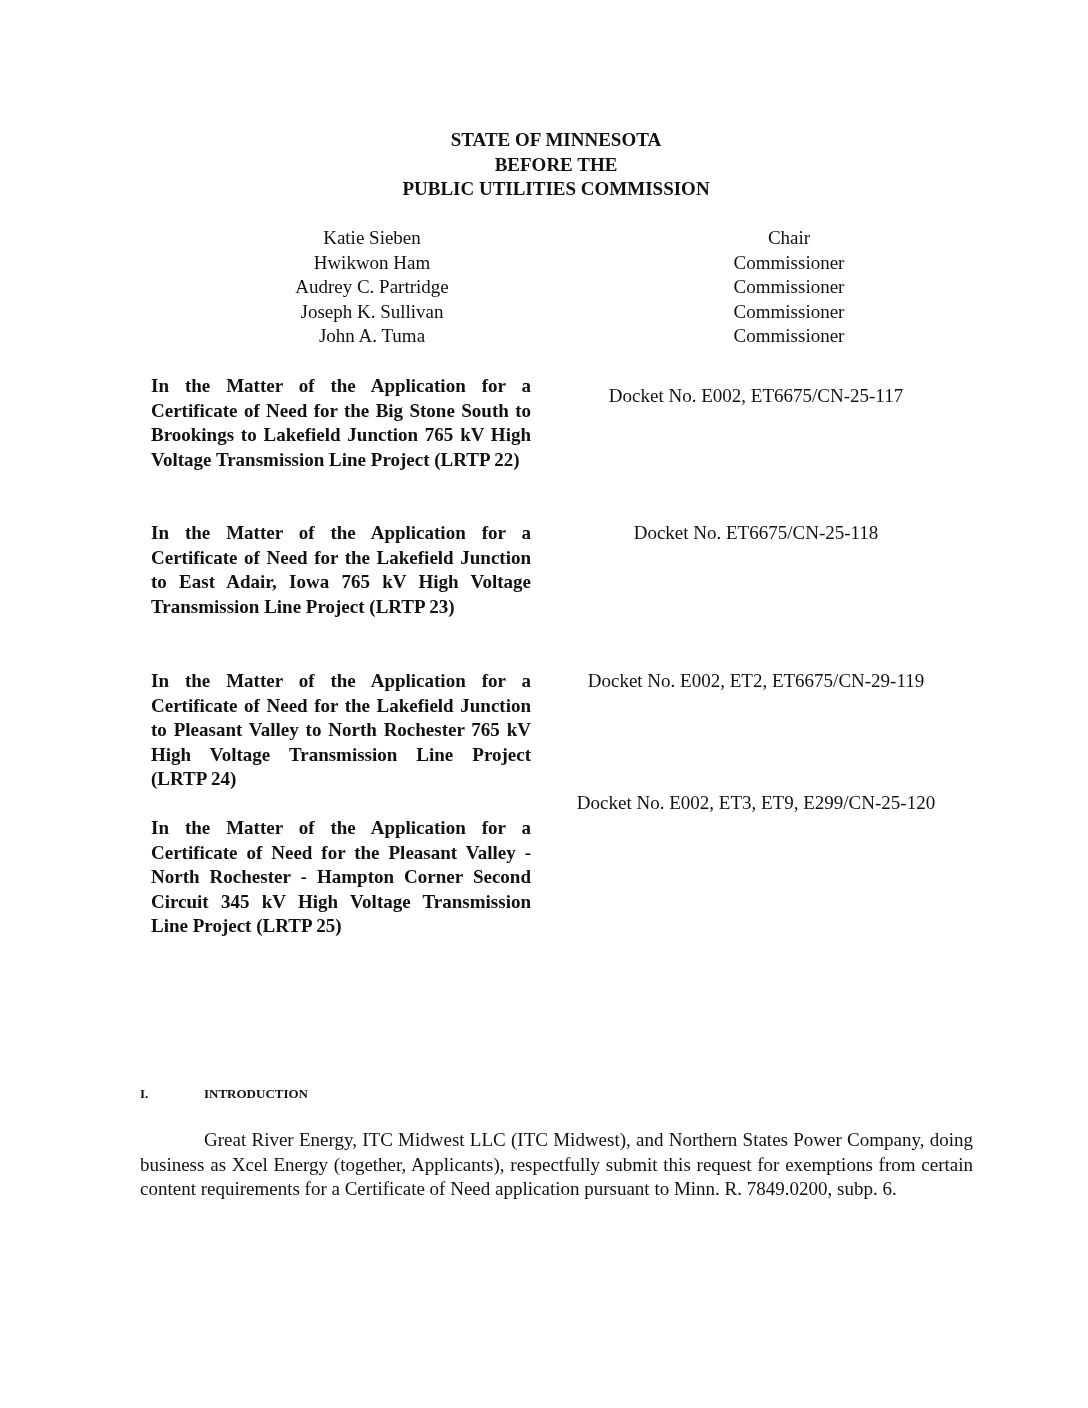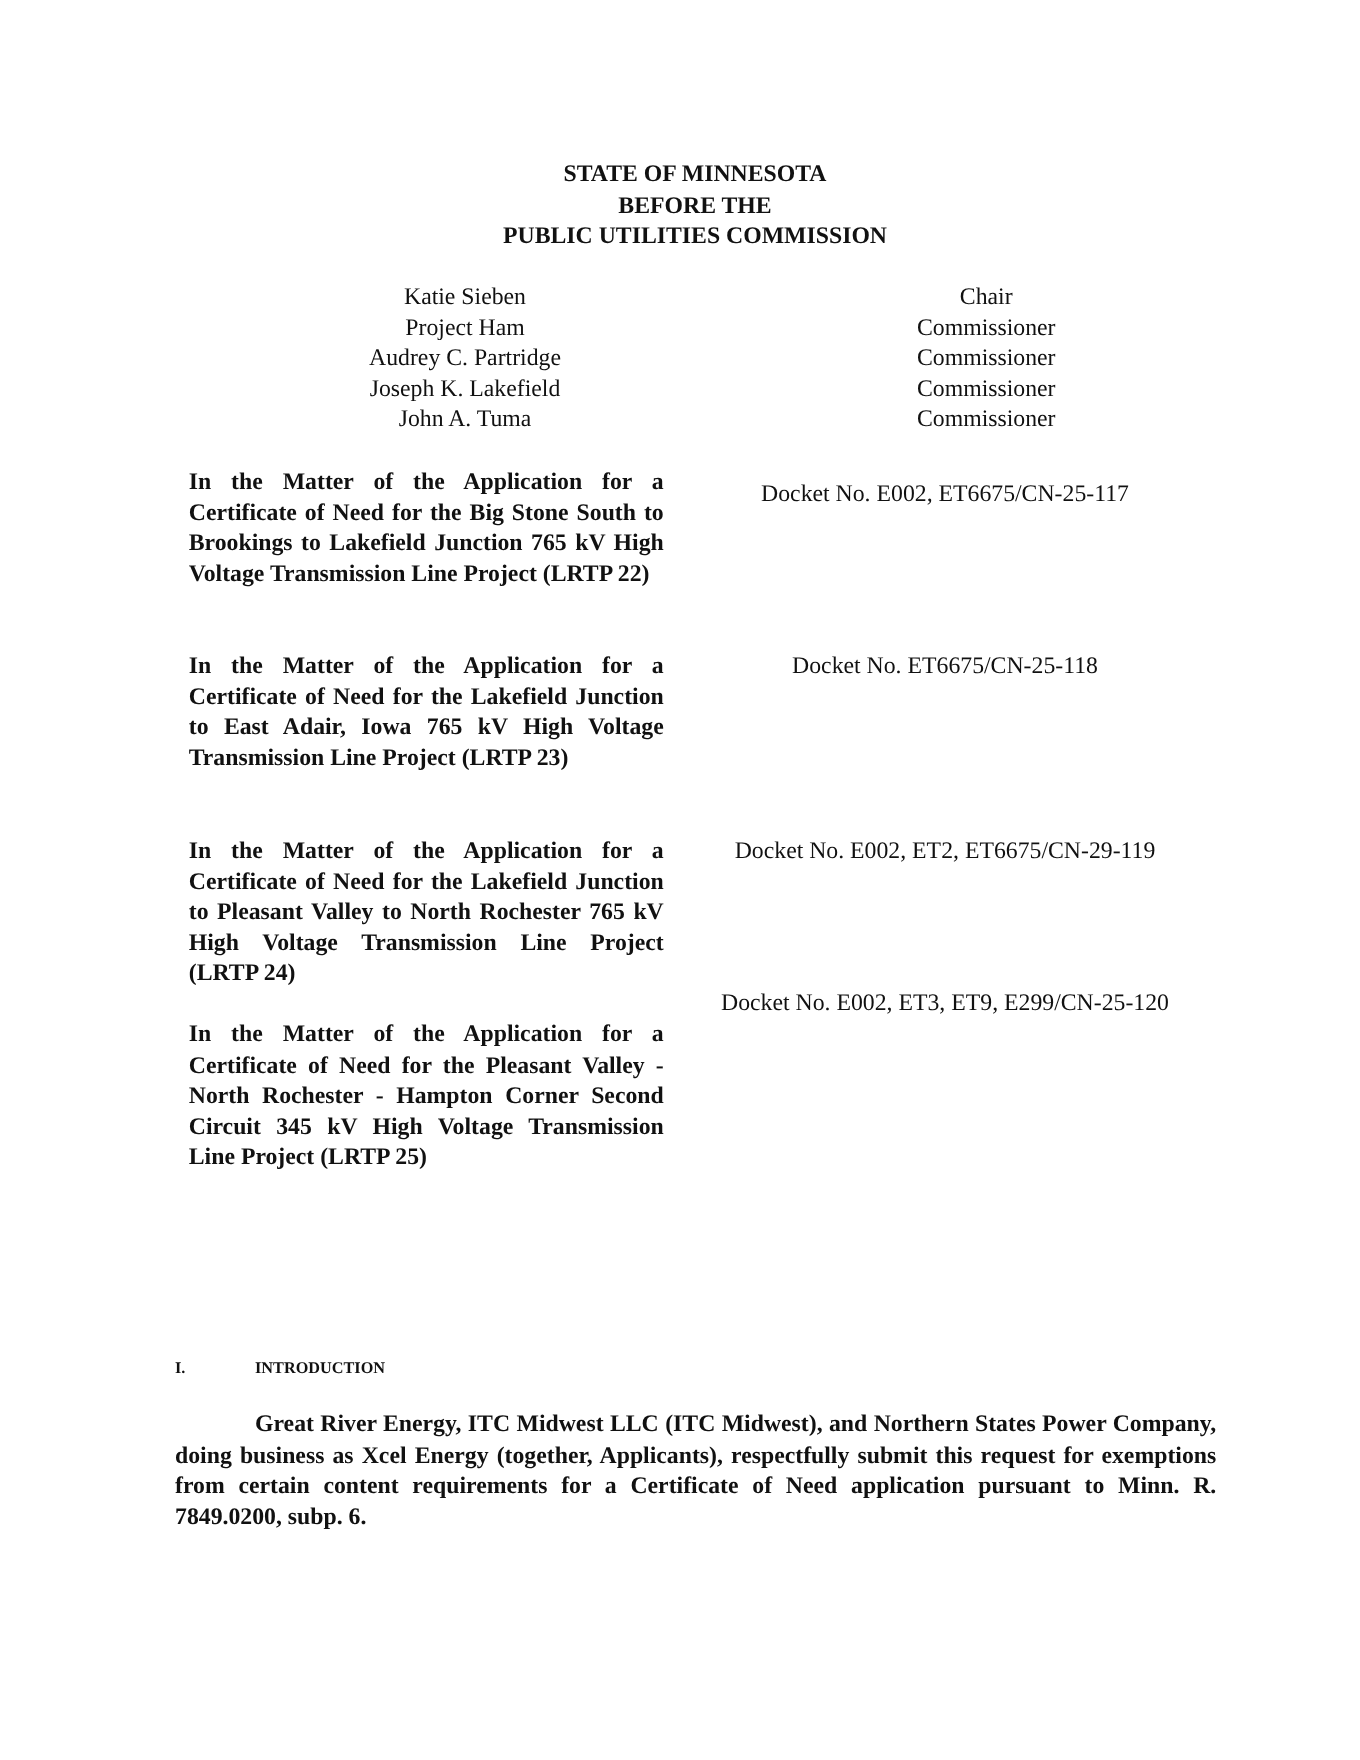--- a/index.html
+++ b/index.html
@@ -100,49 +100,48 @@
     }
     .intro-para {
       position: absolute;
       left: 128px;
       top: 1128px;
       width: 833px;
       font-size: 19px;
       line-height: 24.5px;
       text-align: justify;
       text-indent: 64px;
-      font-weight: bold;
     }
   </style>
 </head>
 <body>
 
 <div class="page">
 
   <div class="heading-block">
     <div>STATE OF MINNESOTA</div>
     <div>BEFORE THE</div>
     <div>PUBLIC UTILITIES COMMISSION</div>
   </div>
 
   <div class="commissioners">
     <div class="comm-row">
       <span class="comm-name">Katie Sieben</span>
       <span class="comm-title">Chair</span>
     </div>
     <div class="comm-row">
-      <span class="comm-name">Project Ham</span>
+      <span class="comm-name">Hwikwon Ham</span>
       <span class="comm-title">Commissioner</span>
     </div>
     <div class="comm-row">
       <span class="comm-name">Audrey C. Partridge</span>
       <span class="comm-title">Commissioner</span>
     </div>
     <div class="comm-row">
-      <span class="comm-name">Joseph K. Lakefield</span>
+      <span class="comm-name">Joseph K. Sullivan</span>
       <span class="comm-title">Commissioner</span>
     </div>
     <div class="comm-row">
       <span class="comm-name">John A. Tuma</span>
       <span class="comm-title">Commissioner</span>
     </div>
   </div>
 
   <div class="matter" style="top:374px;">In the Matter of the Application for a Certificate of Need for the Big Stone South to Brookings to Lakefield Junction 765 kV High Voltage Transmission Line Project (LRTP 22)</div>
   <div class="docket" style="top:384px;">Docket No. E002, ET6675/CN-25-117</div>

